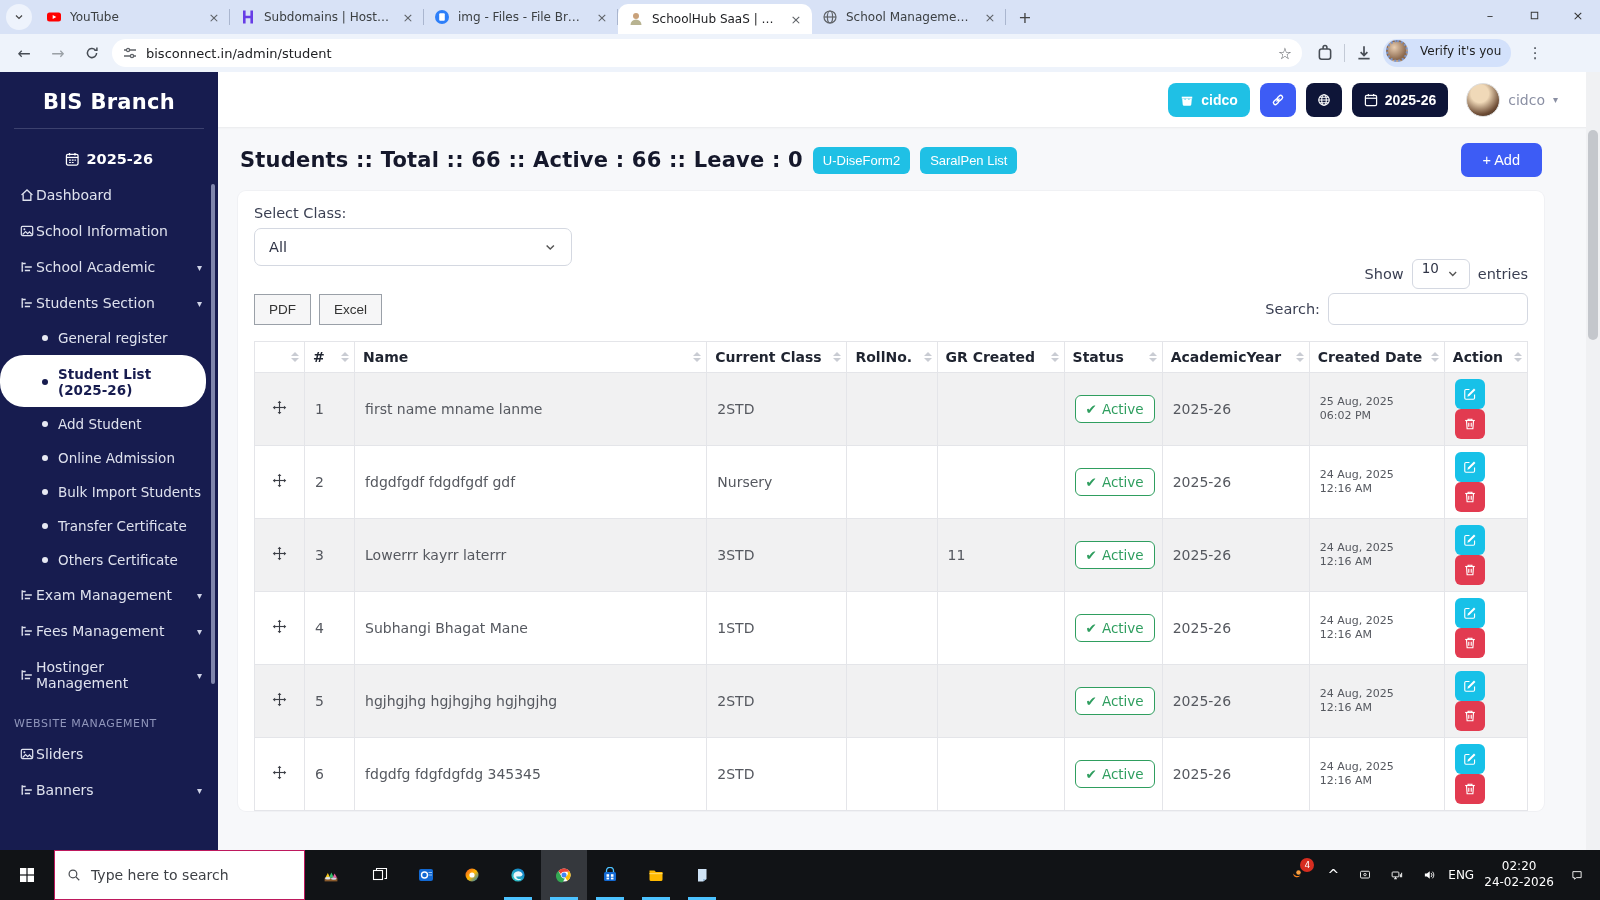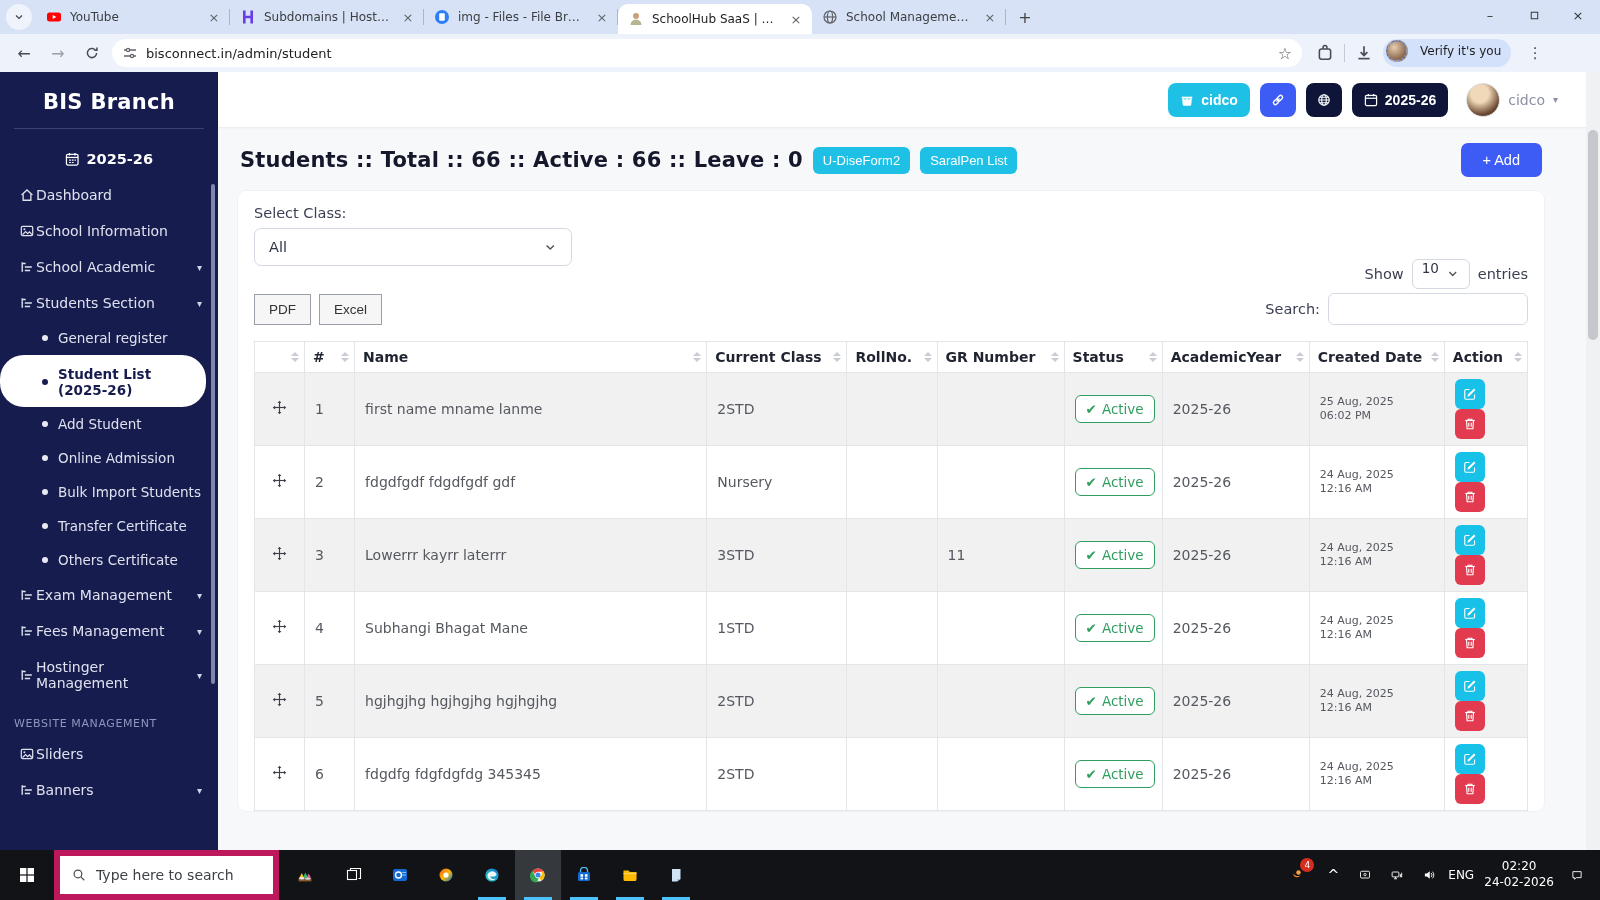--- a/index.html
+++ b/index.html
@@ -104,21 +104,21 @@
 
   .page-footer { text-align:center; padding-top:18px; font-size:15px; color:#3f4450; background:#fbfbfd; }
 
   
   .vscroll { position:absolute; right:0; top:0; bottom:0; width:14px; background:#f0f1f3; }
   .vthumb { position:absolute; top:58px; left:2px; width:10px; height:210px; border-radius:5px; background:#c4c7cc; }
 
   
   .taskbar { height:50px; background:#111316; display:flex; align-items:stretch; flex:0 0 50px; color:#fff; }
   .tb-start { width:54px; display:flex; align-items:center; justify-content:center; cursor:pointer; }
-  .tb-search { width:225px; background:#fff; display:flex; align-items:center; gap:10px; padding:0 12px; color:#3e4146; font-size:14px; border:6px solid #be185d; cursor:text; }
+  .tb-search { width:251px; background:#fff; display:flex; align-items:center; gap:10px; padding:0 12px; color:#3e4146; font-size:14px; border:1px solid #be185d; cursor:text; }
   .tb-widget { width:52px; display:flex; align-items:center; justify-content:center; cursor:pointer; }
   .tb-icons { display:flex; }
   .tb-app { width:46px; display:flex; align-items:center; justify-content:center; position:relative; cursor:pointer; }
   .tb-app.hl { background:#35383d; }
   .tb-app.active::after { content:""; position:absolute; bottom:0; left:9px; right:9px; height:3px; background:#4cc2ff; }
   .tb-tray { margin-left:auto; display:flex; align-items:center; gap:2px; padding-right:8px; }
   .tray-item { min-width:30px; height:50px; display:flex; align-items:center; justify-content:center; font-size:12px; cursor:pointer; position:relative; }
   .tray-clock { display:flex; flex-direction:column; align-items:center; justify-content:center; font-size:12px; line-height:1.3; padding:0 6px; cursor:default; }
   .badge-dot { position:absolute; top:8px; right:2px; background:#d62d20; color:#fff; font-size:9px; min-width:14px; height:14px; border-radius:7px; display:flex; align-items:center; justify-content:center; }
 </style>
@@ -502,21 +502,21 @@
                       <i class="dn"></i>
                     </span></th>
                   <th style="width: 140px;"><span>Current Class</span><span class="sort">
                       <i class="up"></i>
                       <i class="dn"></i>
                     </span></th>
                   <th style="width: 90px;"><span>RollNo.</span><span class="sort">
                       <i class="up"></i>
                       <i class="dn"></i>
                     </span></th>
-                  <th style="width: 127px;"><span>GR Number</span><span class="sort">
+                  <th style="width: 127px;"><span>GR Created</span><span class="sort">
                       <i class="up"></i>
                       <i class="dn"></i>
                     </span></th>
                   <th style="width: 98px;"><span>Status</span><span class="sort">
                       <i class="up"></i>
                       <i class="dn"></i>
                     </span></th>
                   <th style="width: 147px;"><span>AcademicYear</span><span class="sort">
                       <i class="up"></i>
                       <i class="dn"></i>

